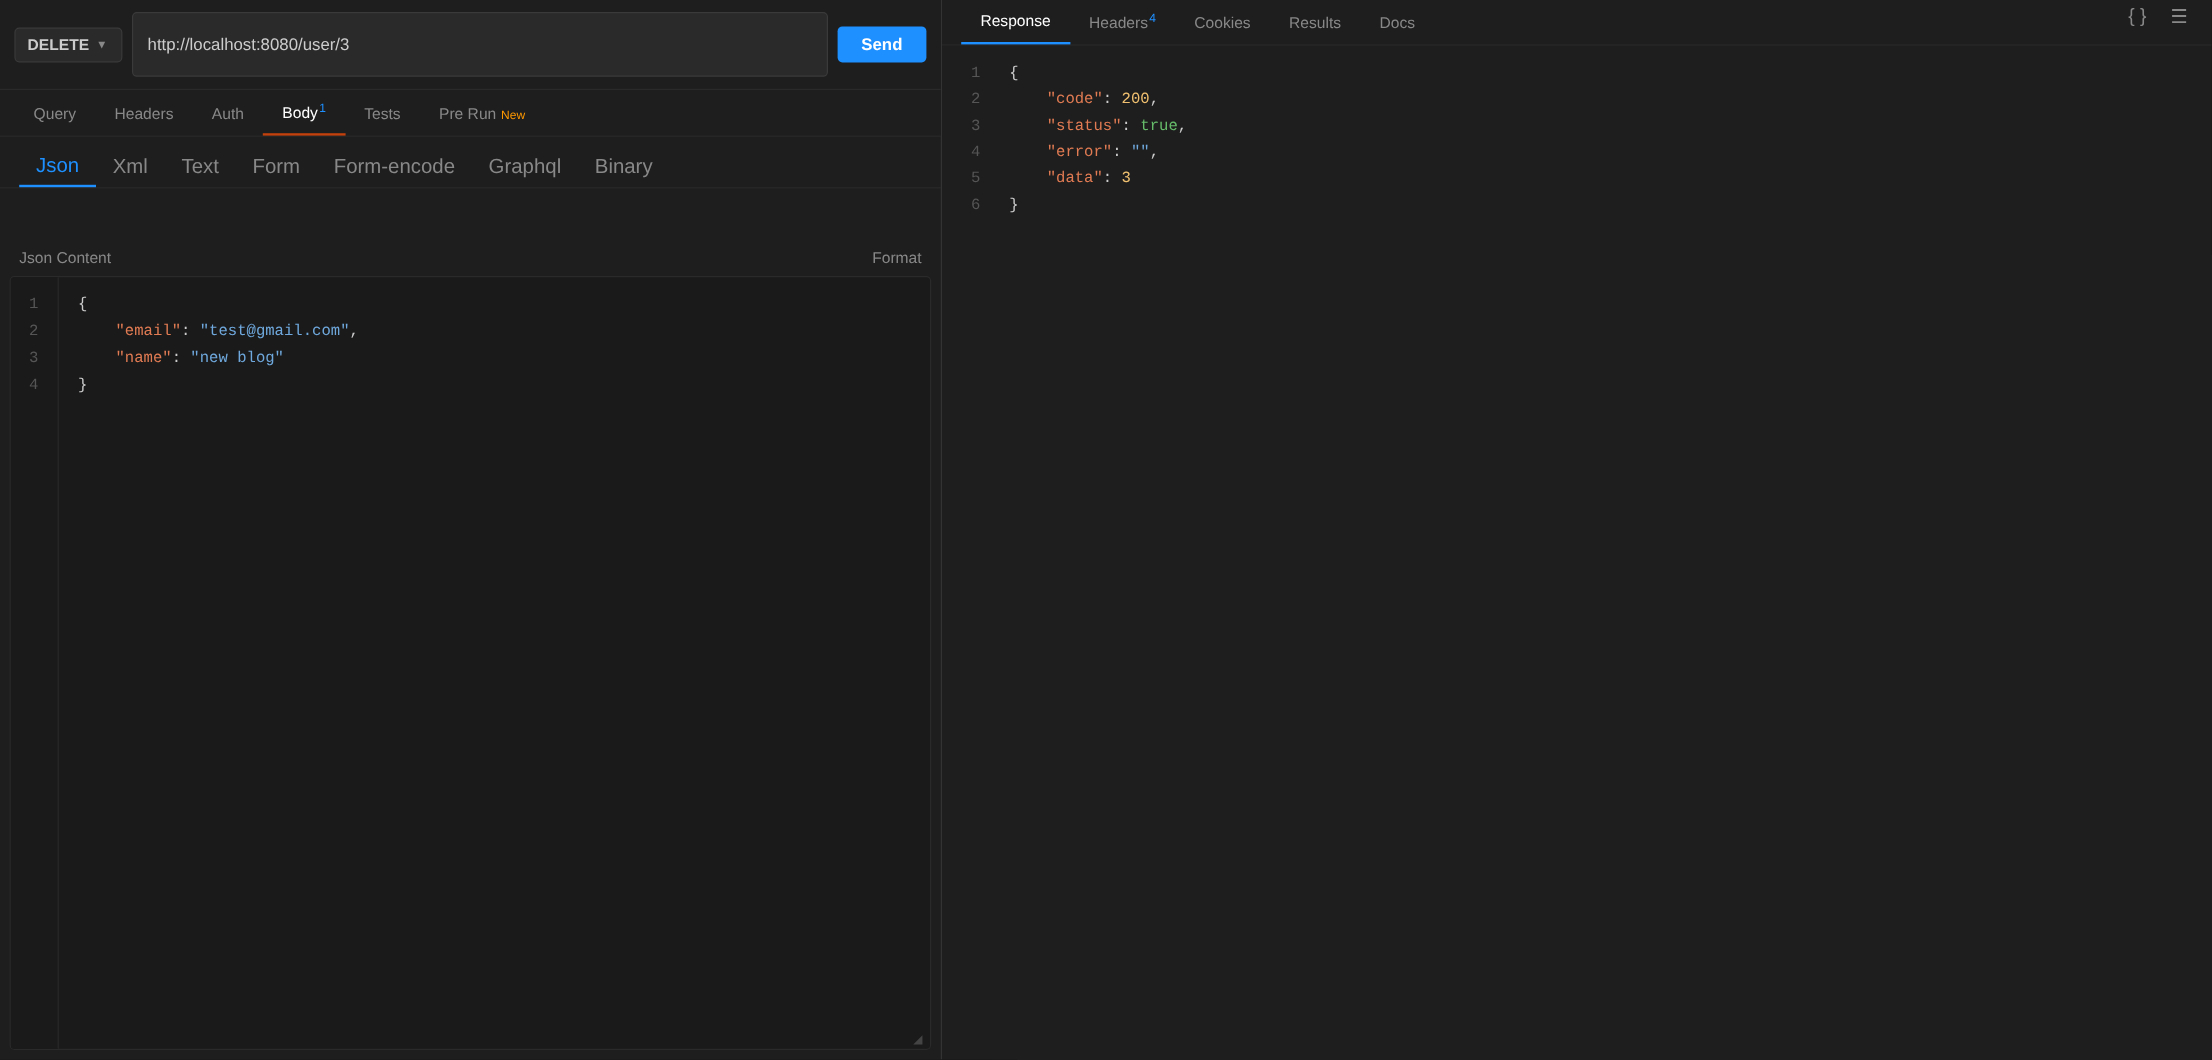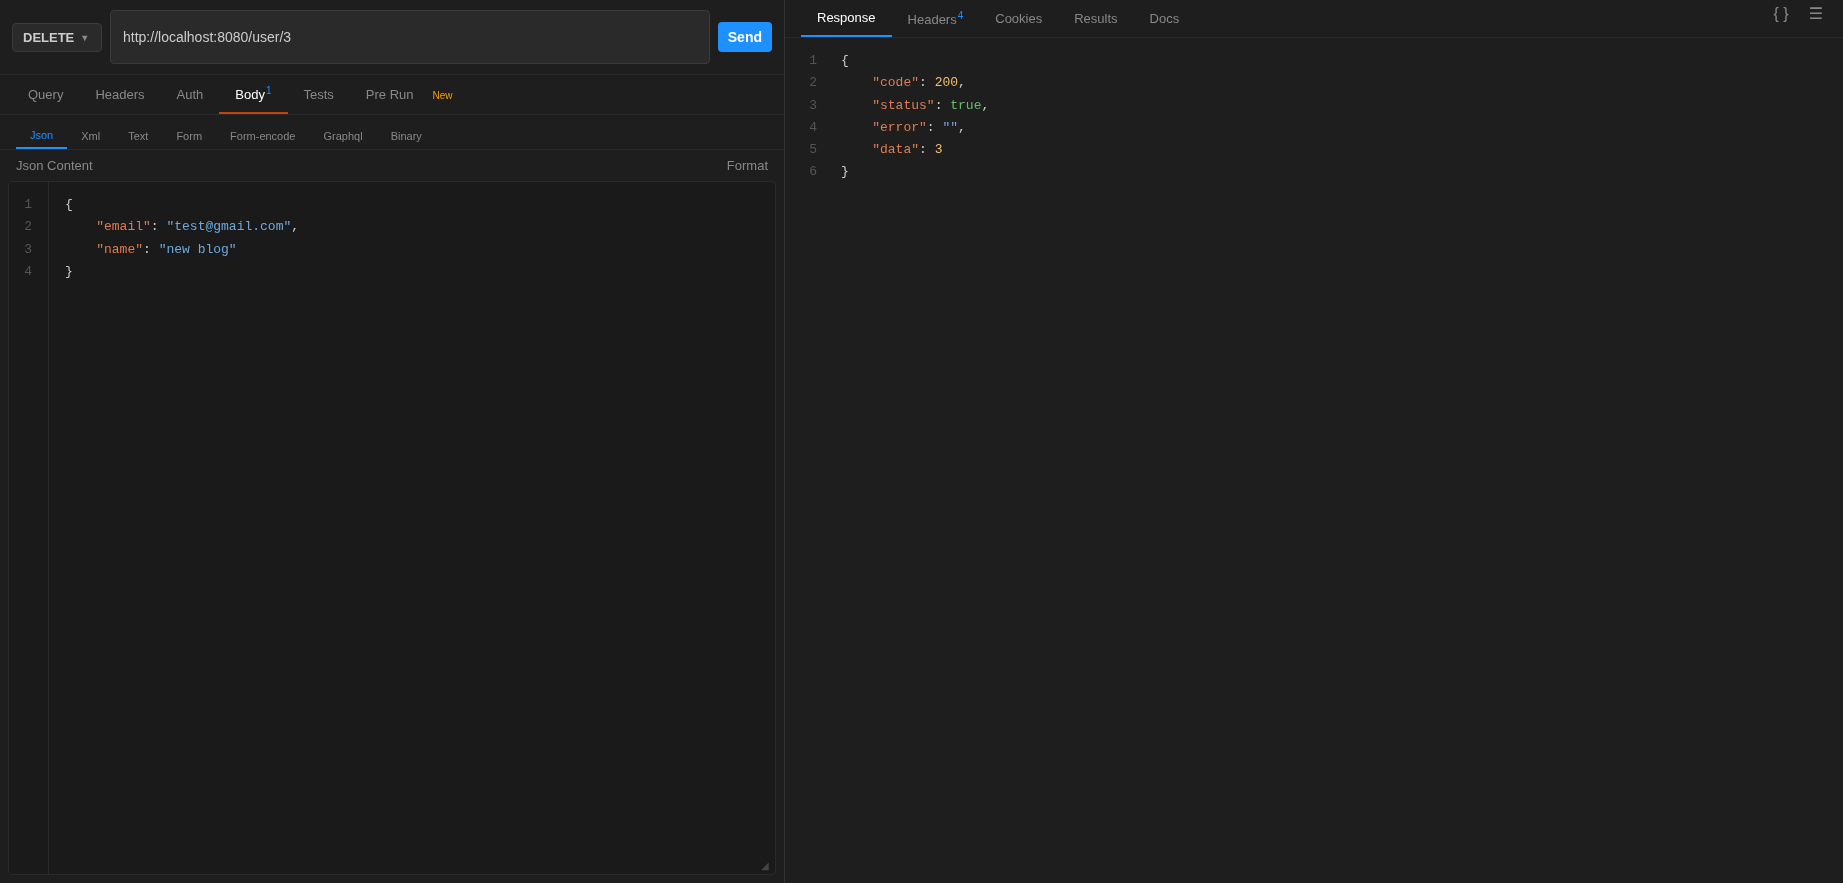--- a/index.html
+++ b/index.html
@@ -68,21 +68,21 @@
       padding: 18px 12px;
       color: #ccc;
       font-size: 14px;
       outline: none;
     }
 
     .send-button {
       background: #1e90ff;
       border: none;
       border-radius: 4px;
-      padding: 7px 10px;
+      padding: 7px 20px;
       color: #fff;
       font-size: 14px;
       font-weight: 600;
       cursor: pointer;
       white-space: nowrap;
     }
 
     
     .tabs-row {
       display: flex;
@@ -110,56 +110,57 @@
     .tab-badge {
       font-size: 10px;
       color: #1e90ff;
       vertical-align: super;
       margin-left: 1px;
     }
 
     .tab-badge-new {
       font-size: 10px;
       color: #f90;
-      margin-left: 19px;
+      margin-left: 4px;
     }
 
     
     .sub-tabs-row {
       display: flex;
       align-items: center;
       padding: 8px 16px 0 16px;
       gap: 0;
       border-bottom: 1px solid #2a2a2a;
     }
 
     .sub-tab-item {
       padding: 6px 14px;
       color: #888;
       cursor: pointer;
-      font-size: 11px;
+      font-size: 17px;
     }
     .sub-tab-item.active {
       color: #1e90ff;
       border-bottom: 2px solid #1e90ff;
     }
 
     
     .json-content-area {
       flex: 1;
       display: flex;
       flex-direction: column;
       overflow: hidden;
     }
 
     .json-content-header {
       display: flex;
       align-items: center;
       justify-content: space-between;
       padding: 8px 16px;
+      margin-top: 42px;
     }
 
     .json-content-label {
       color: #888;
       font-size: 13px;
     }
 
     .format-button {
       color: #888;
       font-size: 13px;

